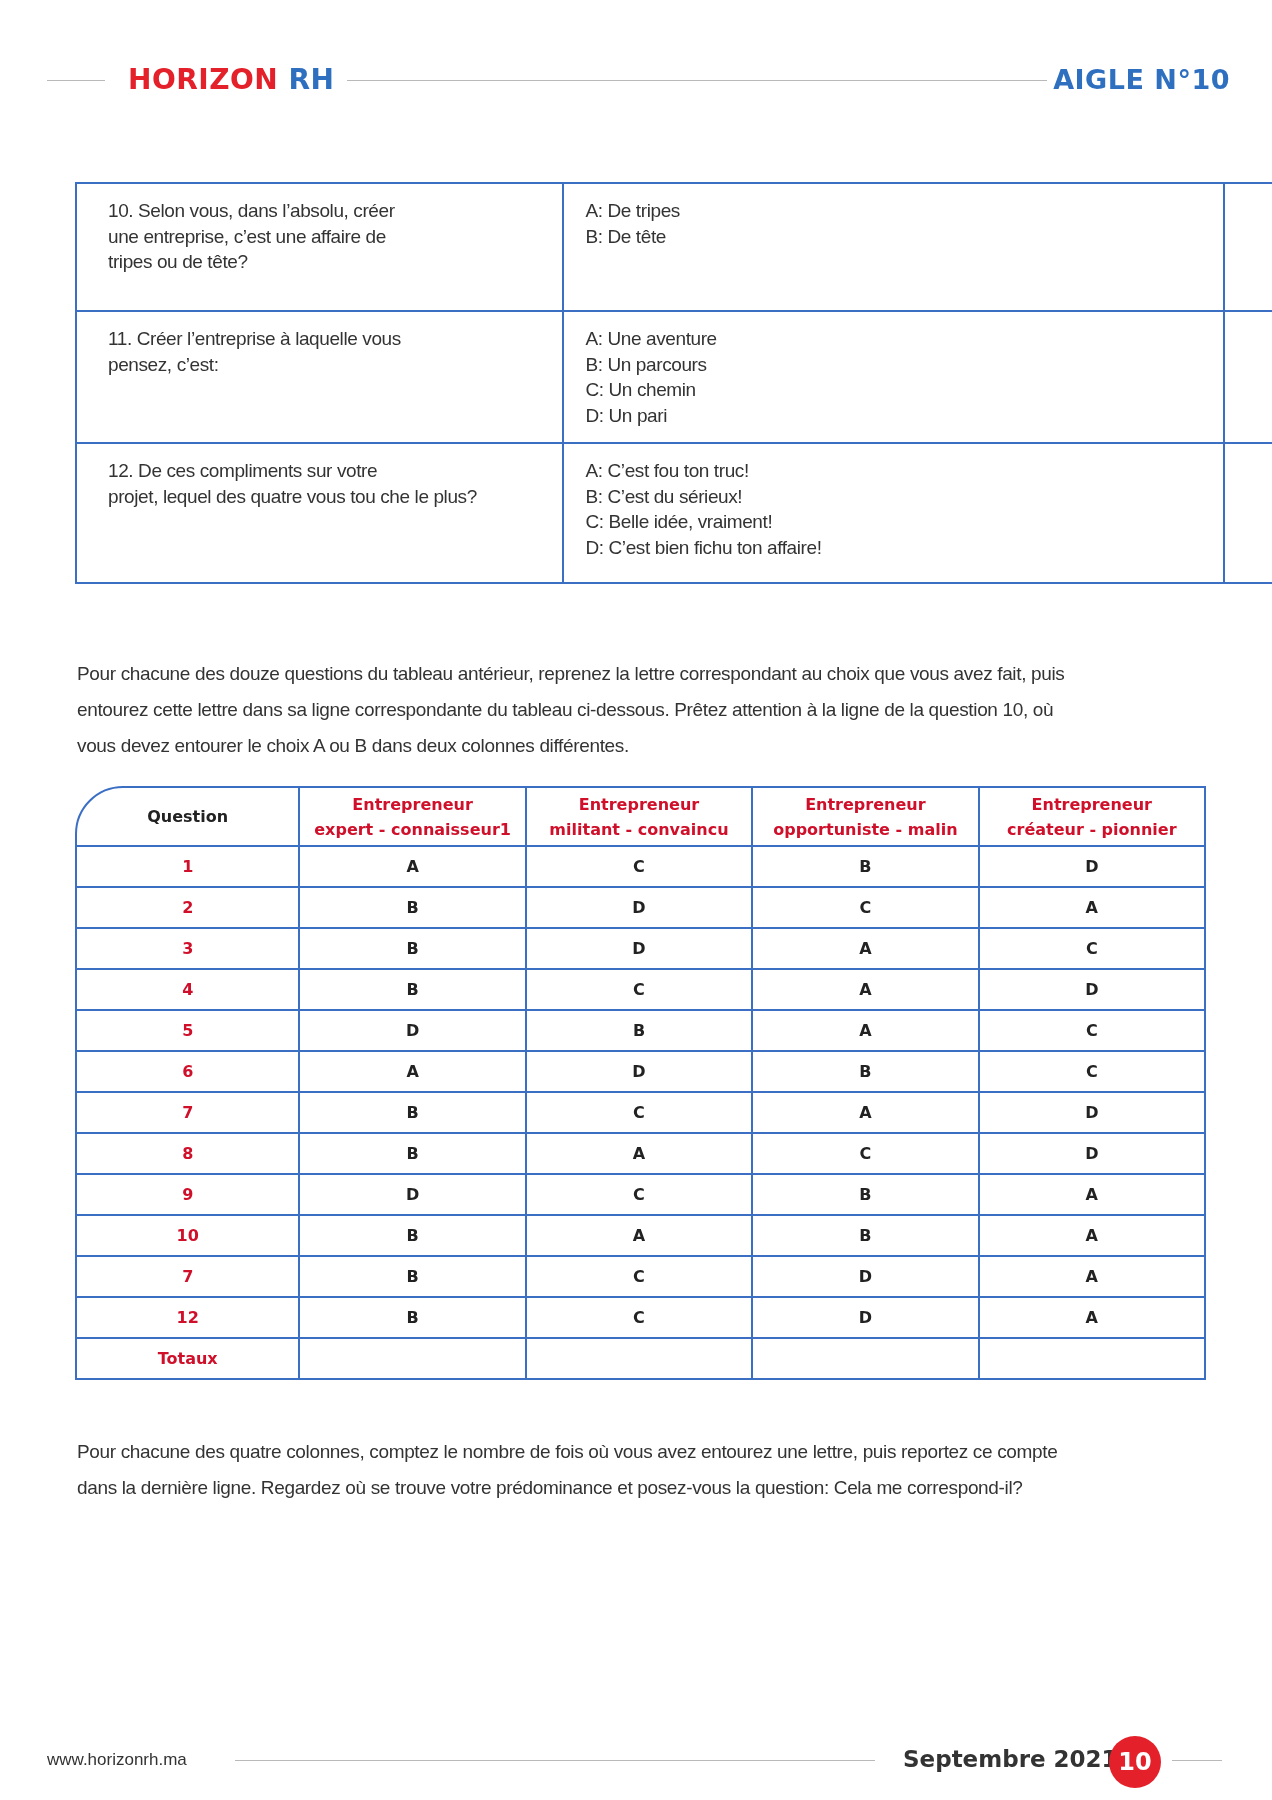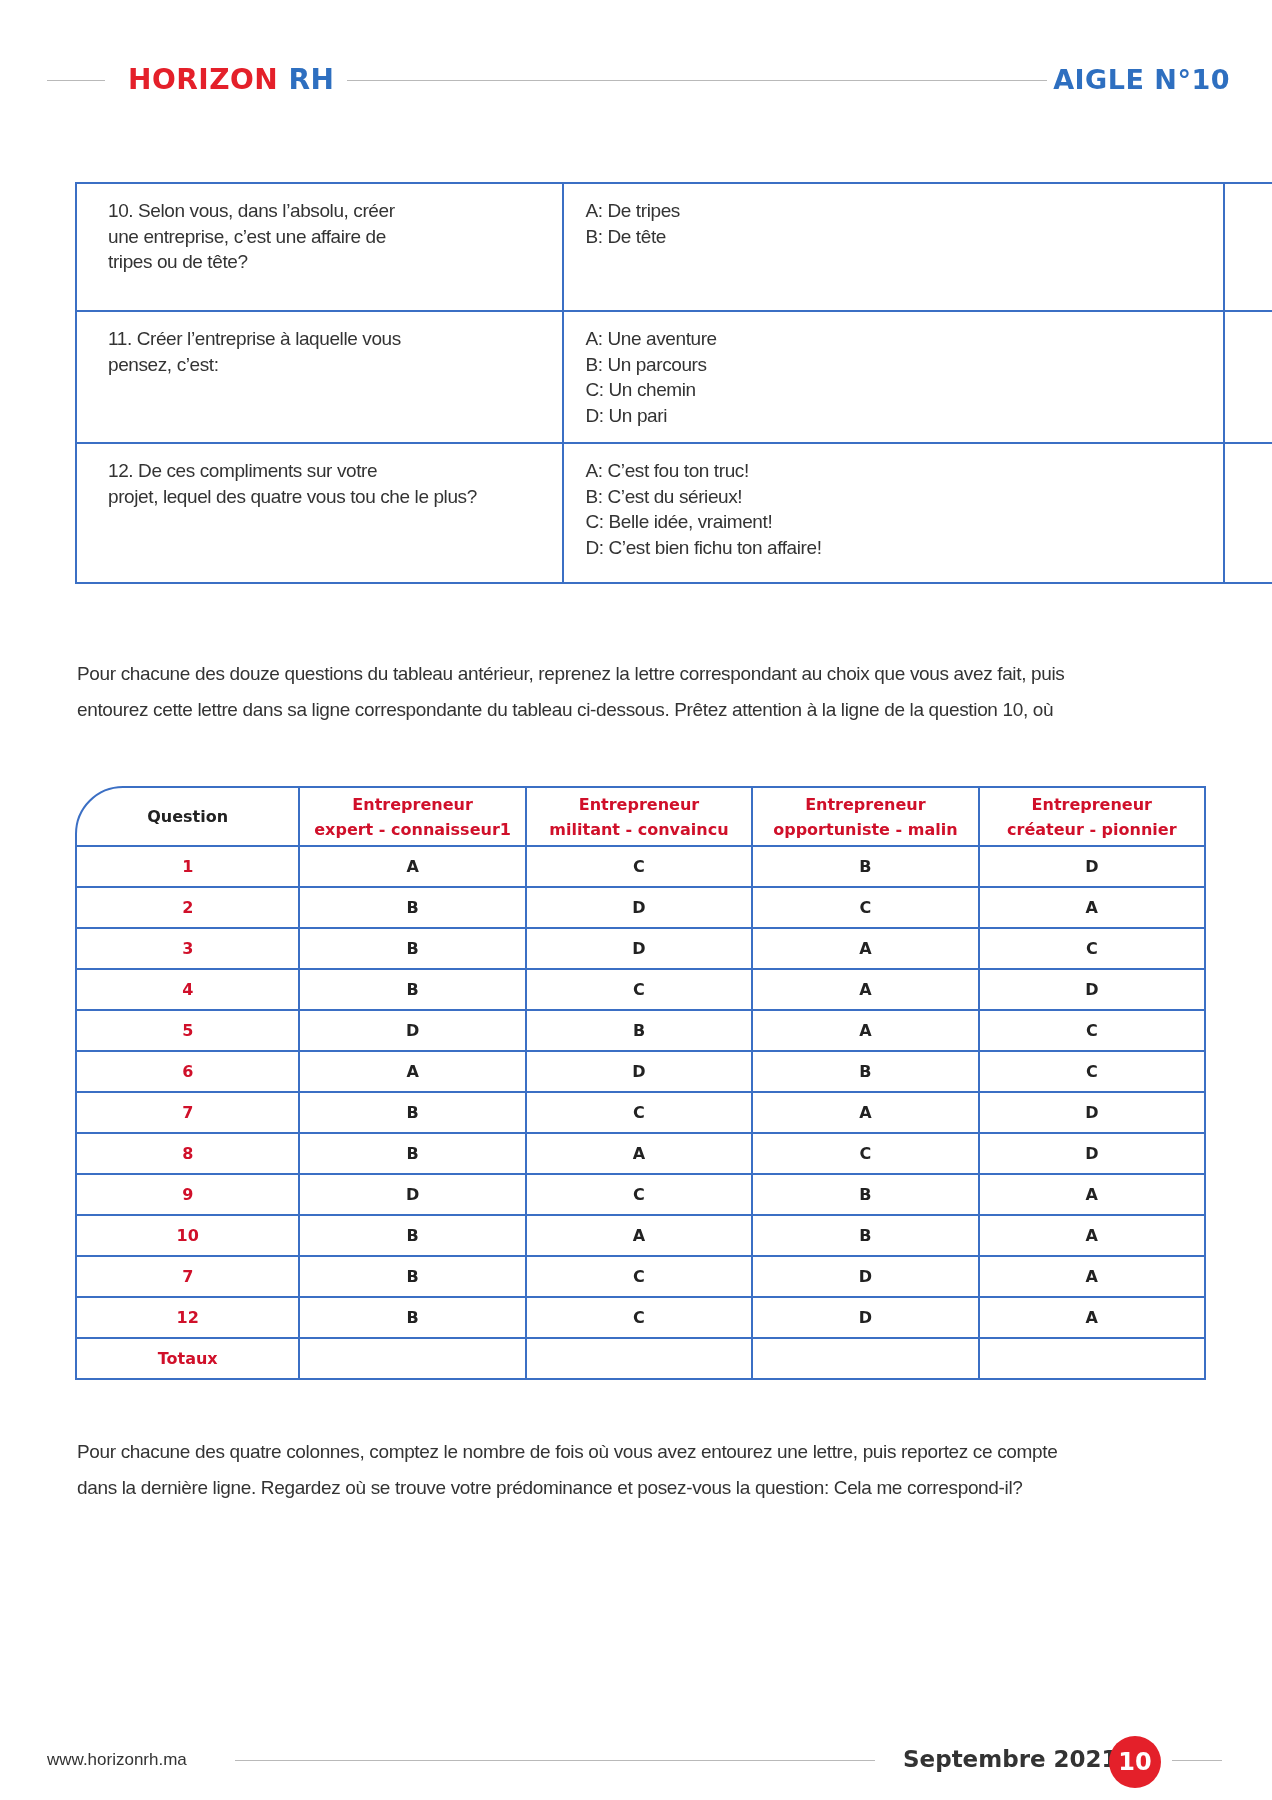--- a/index.html
+++ b/index.html
@@ -90,20 +90,21 @@
       <div>D: C’est bien fichu ton affaire!</div>
     </td>
     <td class="c"></td>
   </tr>
 </tbody>
   </table>
 
 <div class="para" style="top:624px;margin-top:32px;">
   <div>Pour chacune des douze questions du tableau antérieur, reprenez la lettre correspondant au choix que vous avez  fait, puis</div>
   <div>entourez cette lettre dans sa ligne correspondante du tableau ci-dessous. Prêtez attention à la ligne de la  question 10, où</div>
+  <div>vous devez entourer le choix A ou B dans deux colonnes différentes.</div>
 </div>
 
 <table class="stable">
   <colgroup>
     <col class="c1">
       <col class="cx">
       <col class="cx">
       <col class="cx">
       <col class="cx">
   </colgroup>

